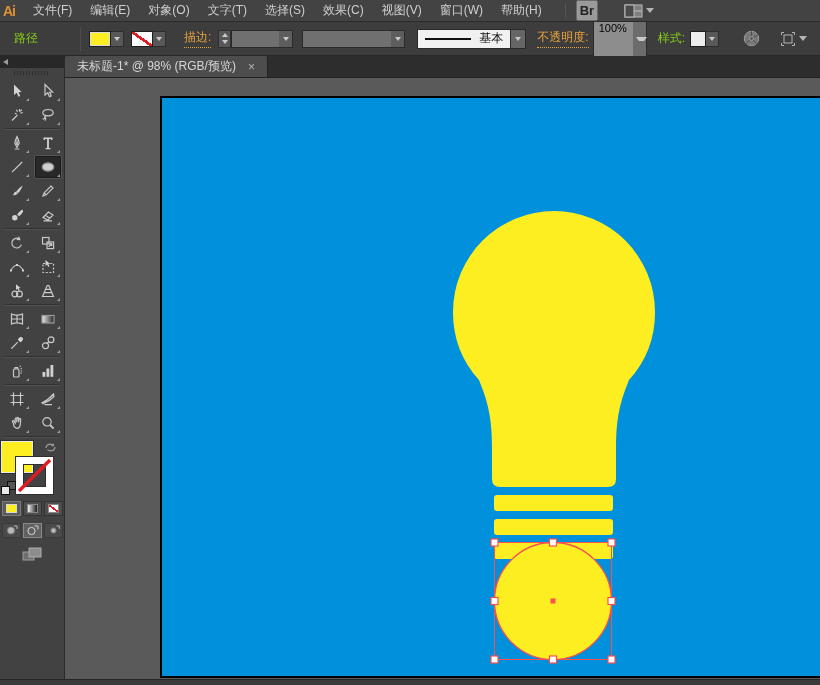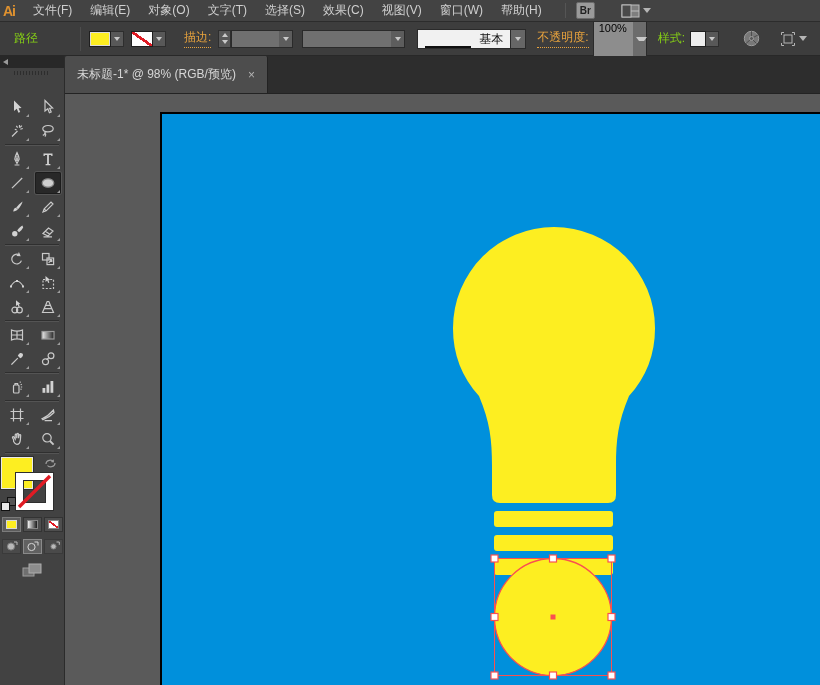--- a/index.html
+++ b/index.html
@@ -5,21 +5,21 @@
   * { box-sizing: border-box; margin: 0; padding: 0; }
   html,body { width:820px; height:685px; overflow:hidden; background:#444;
     font-family:"Liberation Sans","DejaVu Sans",sans-serif; }
 
   
   .menubar { height:22px; background:#434343; border-bottom:1px solid #2c2c2c;
     display:flex; align-items:center; }
   .ai-logo { color:#e0922f; font-weight:bold; font-size:14px; padding:0 9px 0 3px; letter-spacing:-1px; }
   .menu-item { color:#cfcfcf; font-size:12px; padding:0 9px; line-height:21px; cursor:default;text-align:center; }
   .mb-divider { width:1px; height:15px; background:#2b2b2b; border-right:1px solid #555; margin:0 6px 0 14px; }
-  .br-btn { background:#9a9a9a; color:#222; font-size:10px; font-weight:bold;
+  .br-btn { background:#9a9a9a; color:#222; font-size:13px; font-weight:bold;
     border:1px solid #6b6b6b; border-radius:2px; padding:2px 3px; margin-left:4px; }
   .ws-switcher { display:flex; align-items:center; gap:3px; margin-left:26px; }
   .caret-down { width:0; height:0; border-left:4px solid transparent; border-right:4px solid transparent;
     border-top:5px solid #b5b5b5; }
 
   
   .controlbar { height:34px; background:#3d3d3d; border-bottom:1px solid #282828;
     display:flex; align-items:center; padding-left:14px; }
   .cb-label { color:#84cc16; font-size:12px; }
   .cb-link { color:#e8a33d; font-size:12px; border-bottom:1px dotted #e8a33d; padding-bottom:1px; }
@@ -31,34 +31,34 @@
     display:flex; align-items:center; justify-content:center; }
   .tri { width:0; height:0; border-left:3.5px solid transparent; border-right:3.5px solid transparent;
     border-top:4px solid #c9c9c9; }
   .stepper { width:13px; height:18px; background:#585858; border:1px solid #2e2e2e;
     display:flex; flex-direction:column; align-items:center; justify-content:space-evenly; }
   .tri-up { width:0;height:0;border-left:3px solid transparent;border-right:3px solid transparent;border-bottom:4px solid #c9c9c9; }
   .tri-dn { width:0;height:0;border-left:3px solid transparent;border-right:3px solid transparent;border-top:4px solid #c9c9c9; }
   .dd { height:18px; background:#707070; border:1px solid #2a2a2a; display:flex; align-items:center; }
   .dd .dd-arrow { margin-left:auto; width:13px; height:100%; background:#5d5d5d;
     display:flex; align-items:center; justify-content:center; }
-  .brush-dd { height:20px; background:#f1f1f1; border:1px solid #2a2a2a; display:flex; align-items:flex-end; }
+  .brush-dd { height:20px; background:#f1f1f1; border:1px solid #2a2a2a; display:flex; align-items:center; }
   .brush-line { width:46px; height:2px; background:#101010; margin:0 8px 0 7px; }
   .brush-dd span { color:#111; font-size:12px; }
   .brush-arrow { width:15px; height:20px; background:#666; border:1px solid #2a2a2a; border-left:none;
     display:flex; align-items:center; justify-content:center; }
   .opacity-dd { width:54px; height:36px; background:#8d8d8d; border:1px solid #2a2a2a;
     display:flex; }
   .opacity-dd span { color:#000; font-size:11px; padding-left:5px; }
   .opacity-dd .dd-arrow { margin-left:auto; width:13px; height:100%; background:#6c6c6c;
     display:flex; align-items:center; justify-content:center; }
   .style-chip { width:16px; height:16px; background:#ececec; border:1px solid #1f1f1f; }
 
   
-  .midrow { height:38px; display:flex; }
+  .midrow { height:22px; display:flex; }
   .tools-top { width:65px; background:#424242; border-right:1px solid #2b2b2b; }
   .tools-top-dark { height:12px; background:#282828; display:flex; align-items:center; }
   .collapse-tri { width:0; height:0; border-top:3.5px solid transparent; border-bottom:3.5px solid transparent;
     border-right:5px solid #9b9b9b; margin-left:3px; }
   .grip { width:36px; height:4px; margin:3px auto 0;
     background:repeating-linear-gradient(90deg,#2d2d2d 0 1px,transparent 1px 3px); }
   .tabbar { flex:1; background:#2d2d2d; border-bottom:1px solid #232323; display:flex; }
   .tab { background:#4d4d4d; color:#d6d6d6; font-size:12px; display:flex; align-items:center;
     padding:0 12px; gap:12px; border-right:1px solid #222; border-radius:2px 2px 0 0; }
   .tab-close { color:#b3b3b3; font-size:12px; line-height:1; }

